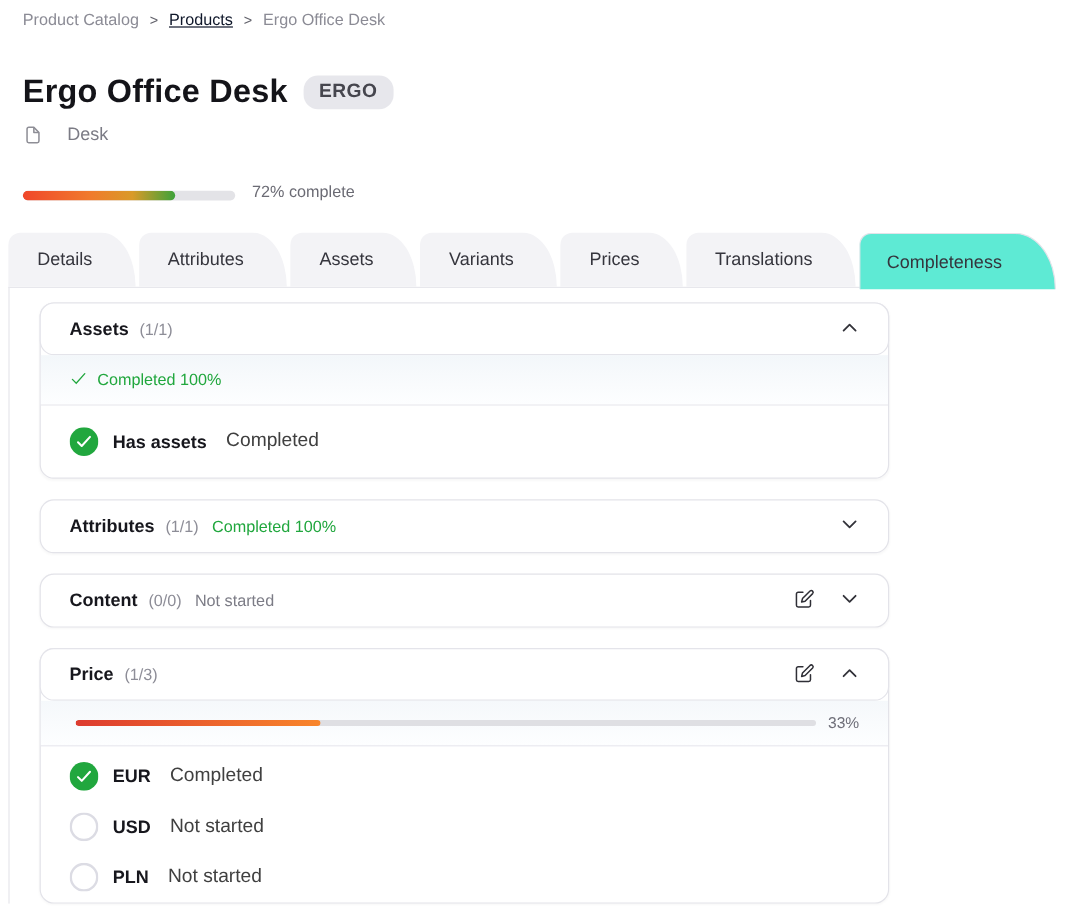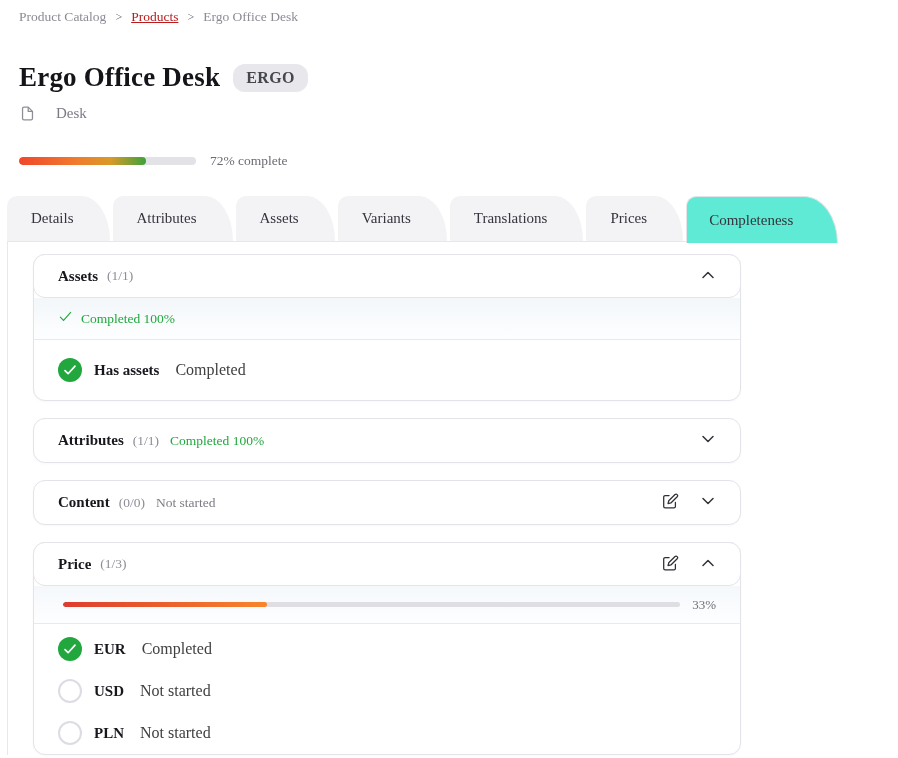--- a/index.html
+++ b/index.html
@@ -1,37 +1,37 @@
 <!DOCTYPE html>
 <html><head>
 <meta charset="utf-8">
 <style>
   * { margin:0; padding:0; box-sizing:border-box; }
   html,body { width:898px; height:758px; overflow:hidden; background:#fff;
     font-family:"Liberation Sans","DejaVu Sans",sans-serif; color:#1a1a21; }
 
-  .page { width:758px; height:758px; position:relative;font-family:Liberation Serif, serif; }
+  .page { width:758px; height:758px; position:relative; }
 
   
   .breadcrumb { display:flex; align-items:center; gap:9px; padding:9px 0 0 19px;
     font-size:13.5px; color:#8b8b95; }
   .breadcrumb .sep { color:#63636c; font-size:12px; }
-  .breadcrumb .crumb-link { color:#b91c1c; text-decoration:underline; cursor:pointer; }
+  .breadcrumb .crumb-link { color:#0f172a; text-decoration:underline; cursor:pointer; }
 
   
   .title-row { display:flex; align-items:flex-start; gap:13px; margin:37px 0 0 19px; }
   .page-title { font-size:27px; font-weight:700; color:#141419; letter-spacing:.2px; line-height:30px; }
   .badge { background:#e7e7ec; color:#46464e; font-size:16px; font-weight:700;
     letter-spacing:.4px; border-radius:12px; padding:5px 13px; margin-top:2px; }
   .subtitle-row { display:flex; align-items:center; gap:20px; margin:13px 0 0 19px;
     color:#7b7b85; font-size:15px; }
   .subtitle-row svg { display:block; }
 
   
-  .progress-row { display:flex; align-items:center; gap:14px; margin:31px 0 0 19px; }
+  .progress-row { display:flex; align-items:flex-end; gap:14px; margin:31px 0 0 19px; }
   .pbar { width:177px; height:8px; border-radius:4px; background:#e3e3e7; overflow:hidden; }
   .pbar-fill { height:100%; border-radius:4px;
     background:linear-gradient(90deg,#f0472b 0%,#f07b2d 45%,#d99a28 72%,#3da23a 100%); }
   .progress-label { font-size:13.5px; color:#6b6b74; }
 
   
   .tabs { display:flex; align-items:center; margin:27px 0 0 7px; position:relative; z-index:3; }
   .tab { position:relative; height:45px; display:flex; align-items:center;
     background:#f3f3f6; padding:0 36px 0 24px; margin-right:3px; cursor:pointer;
     border-radius:10px 28px 0 0 / 10px 45px 0 0; font-size:15px; color:#35353d; }
@@ -117,24 +117,24 @@
     <div class="tab">
         <span>Attributes</span>
       </div>
     <div class="tab">
         <span>Assets</span>
       </div>
     <div class="tab">
         <span>Variants</span>
       </div>
     <div class="tab">
+        <span>Prices</span>
+      </div>
+    <div class="tab">
         <span>Translations</span>
-      </div>
-    <div class="tab">
-        <span>Prices</span>
       </div>
     <div class="tab active">
         <span>Completeness</span>
       </div>
   </div>
 
   <div class="panel">
 
     <section class="card expanded">
       <div class="card-header">

